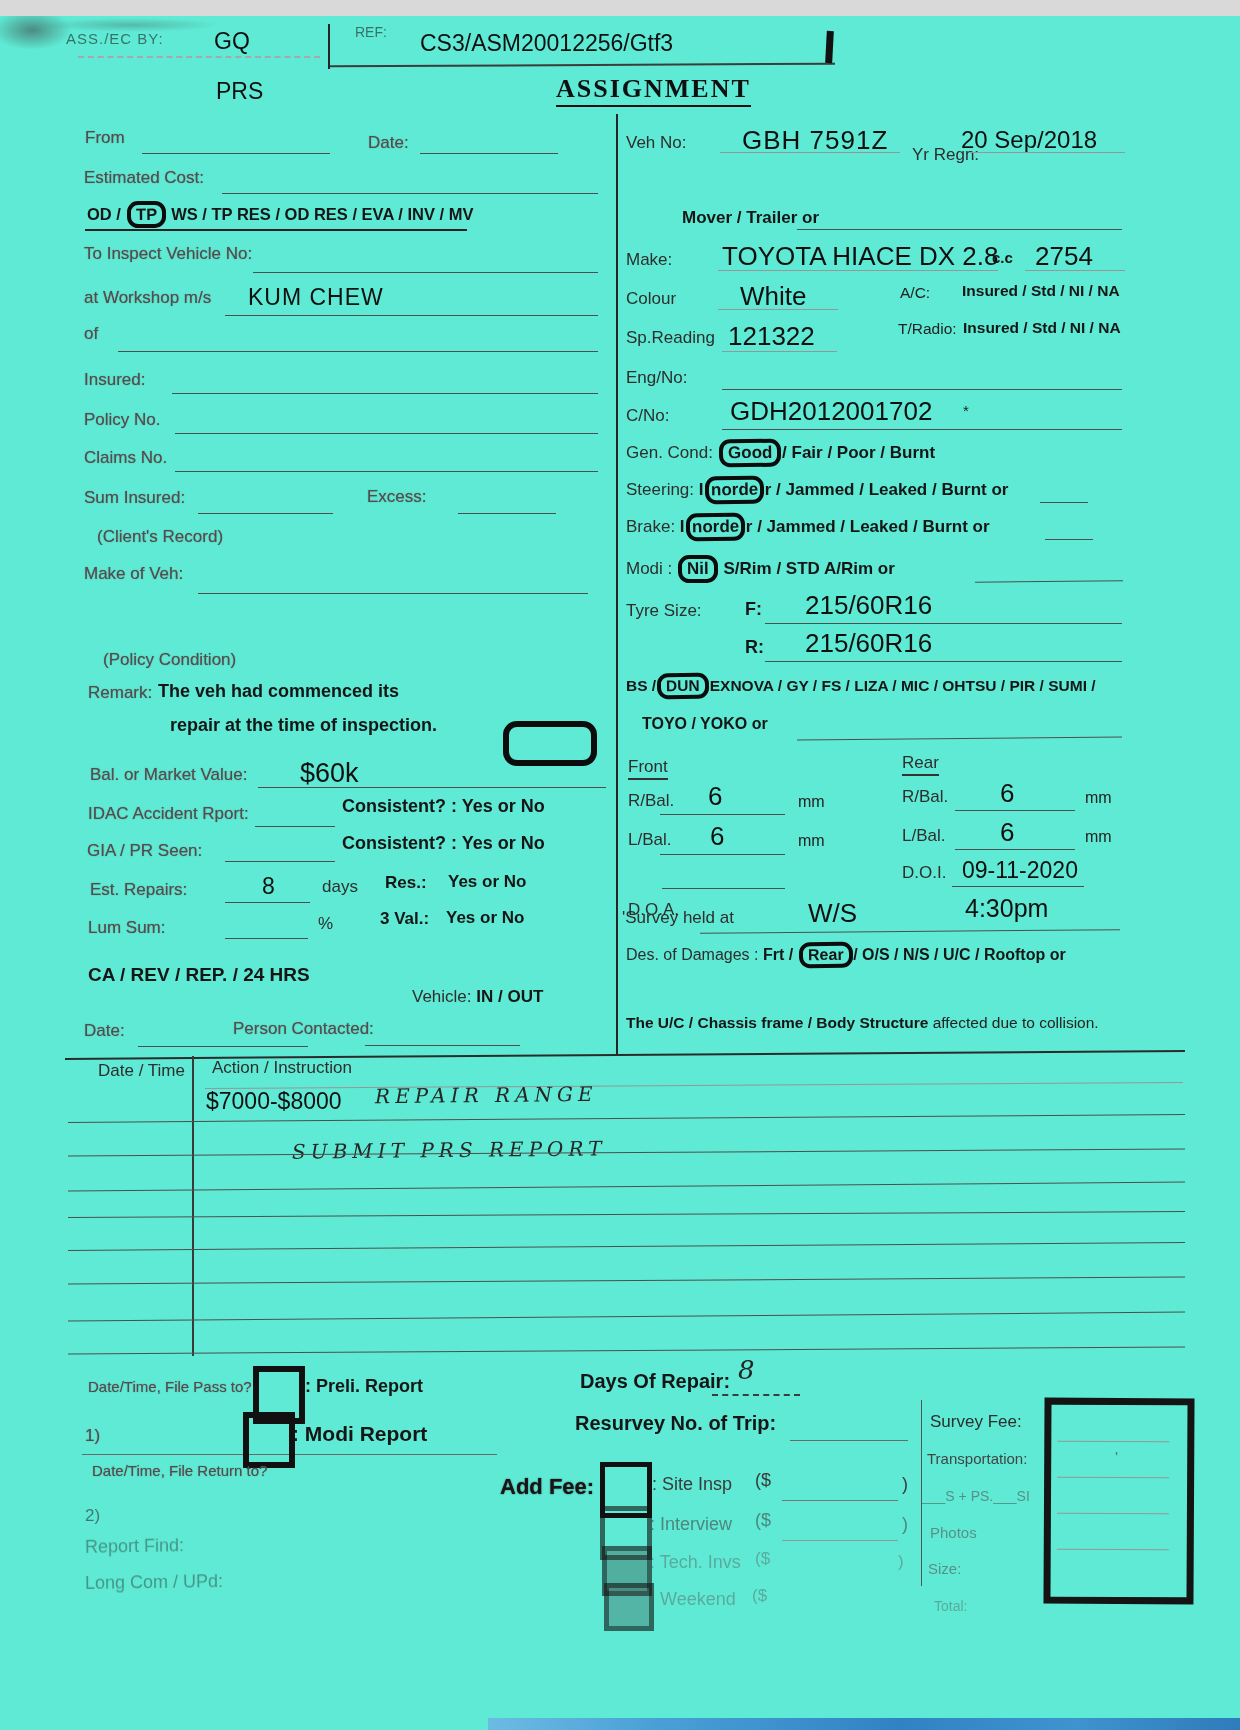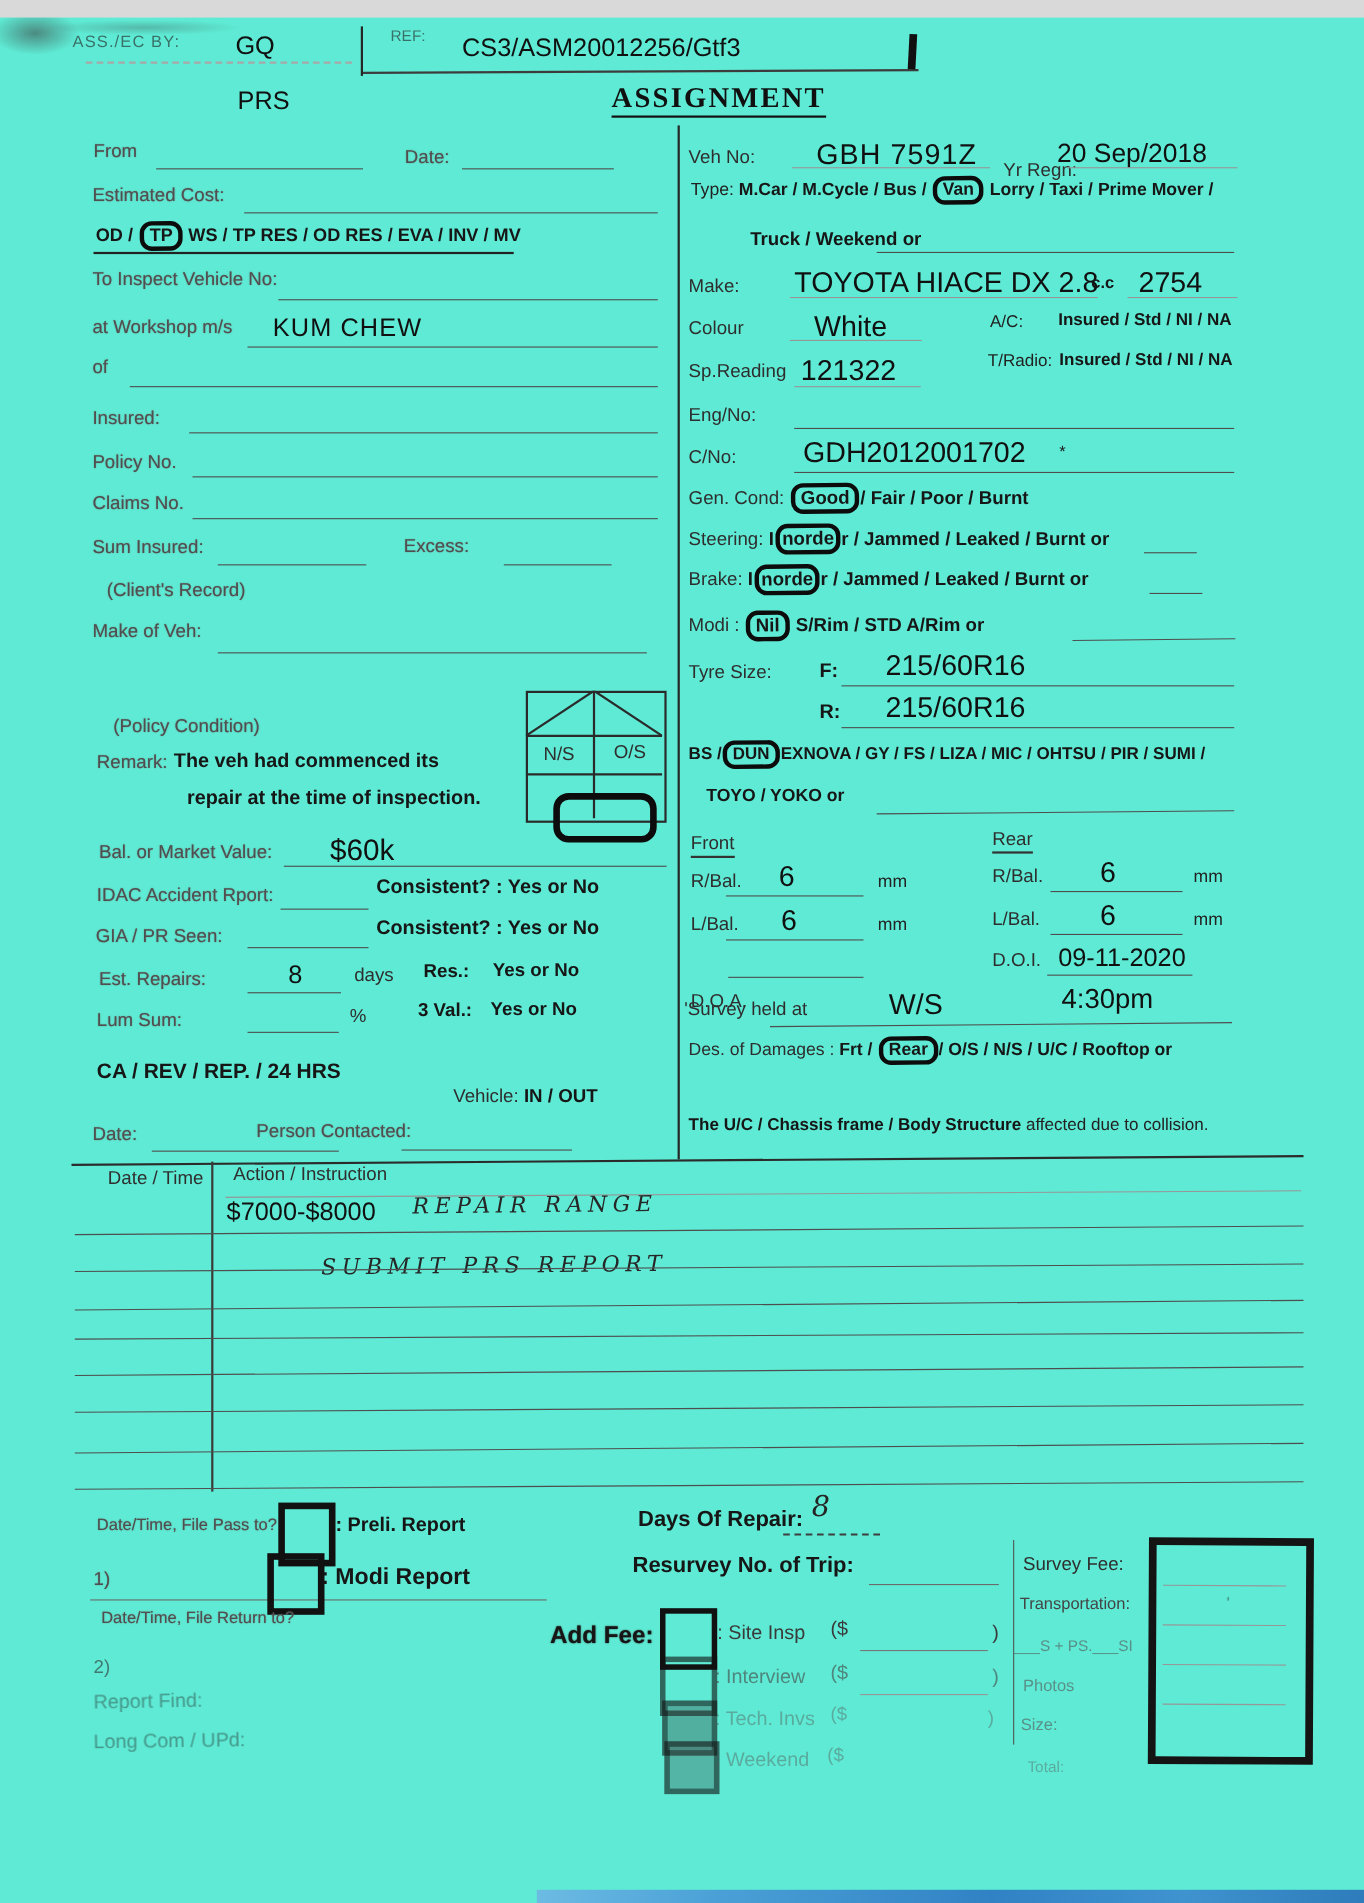--- a/index.html
+++ b/index.html
@@ -91,31 +91,20 @@
   <div class="p lbl fz" style="left:97px;top:511px">(Client's Record)</div>
 
   <div class="p lbl fz" style="left:84px;top:548px">Make of Veh:</div>
   <div class="ln" style="left:198px;top:577px;width:390px"></div>
 
   <div class="p lbl fz" style="left:103px;top:634px">(Policy Condition)</div>
   <div class="p lbl fz" style="left:88px;top:667px">Remark:</div>
   <div class="p bd" style="left:158px;top:665px;font-size:18px">The veh had commenced its</div>
   <div class="p bd" style="left:170px;top:699px;font-size:18px">repair at the time of inspection.</div>
 
-  <div class="p" style="left:478px;top:612px;width:124px;height:116px;border:2px solid #2a2a2a">
-    <svg width="124" height="116" style="position:absolute;left:-2px;top:-2px">
-      <line x1="62" y1="0" x2="62" y2="116" stroke="#2a2a2a" stroke-width="2"></line>
-      <line x1="0" y1="41" x2="124" y2="41" stroke="#2a2a2a" stroke-width="2"></line>
-      <line x1="0" y1="76" x2="124" y2="76" stroke="#2a2a2a" stroke-width="2"></line>
-      <line x1="0" y1="41" x2="62" y2="0" stroke="#2a2a2a" stroke-width="2"></line>
-      <line x1="62" y1="0" x2="124" y2="41" stroke="#2a2a2a" stroke-width="2"></line>
-    </svg>
-    <span class="p lbl" style="left:14px;top:46px">N/S</span>
-    <span class="p lbl" style="left:78px;top:44px">O/S</span>
-  </div>
   <div class="p" style="left:503px;top:705px;width:82px;height:33px;border:6px solid #0c0c0c;border-radius:14px"></div>
 
   <div class="p lbl fz" style="left:90px;top:749px">Bal. or Market Value:</div>
   <div class="p" style="left:300px;top:742px;font-size:27px;color:#101010">$60k</div>
   <div class="ln" style="left:258px;top:771px;width:348px"></div>
 
   <div class="p lbl fz" style="left:88px;top:788px">IDAC Accident Rport:</div>
   <div class="p bd" style="left:342px;top:780px;font-size:18px">Consistent? : Yes or No</div>
   <div class="ln" style="left:255px;top:810px;width:80px"></div>
 
@@ -145,27 +134,21 @@
   <div class="p lbl fz" style="left:233px;top:1003px">Person Contacted:</div>
   <div class="ln" style="left:365px;top:1029px;width:155px"></div>
 
   <div class="p lbl" style="left:626px;top:117px">Veh No:</div>
   <div class="p tpl" style="left:742px;top:110px;letter-spacing:1px">GBH 7591Z</div>
   <div class="lnf p" style="left:720px;top:136px;width:180px"></div>
   <div class="p lbl" style="left:912px;top:129px">Yr Regn:</div>
   <div class="p" style="left:961px;top:110px;font-size:24px;color:#101010">20 Sep/2018</div>
   <div class="lnf p" style="left:970px;top:136px;width:155px"></div>
 
-  <div class="p" style="left:628px;top:148px;font-size:16px">
-    <span>Type: </span>
-    <span class="bd" style="font-size:16px">M.Car / M.Cycle / Bus /</span>
-    <span class="mk bd" style="font-size:16px">Van</span>
-    <span class="bd" style="font-size:16px">Lorry / Taxi / Prime Mover /</span>
-  </div>
-  <div class="p bd" style="left:682px;top:192px;font-size:17px">Truck / Weekend or</div>
+  <div class="p bd" style="left:682px;top:192px;font-size:17px">Mover / Trailer or</div>
   <div class="ln" style="left:797px;top:213px;width:325px"></div>
 
   <div class="p lbl" style="left:626px;top:234px">Make:</div>
   <div class="p tpl" style="left:722px;top:226px">TOYOTA HIACE DX 2.8</div>
   <div class="lnf p" style="left:718px;top:254px;width:280px"></div>
   <div class="p bd" style="left:992px;top:233px;font-size:15px">c.c</div>
   <div class="p tpl" style="left:1035px;top:226px">2754</div>
   <div class="lnf p" style="left:1025px;top:254px;width:100px"></div>
 
   <div class="p lbl" style="left:626px;top:273px">Colour</div>

